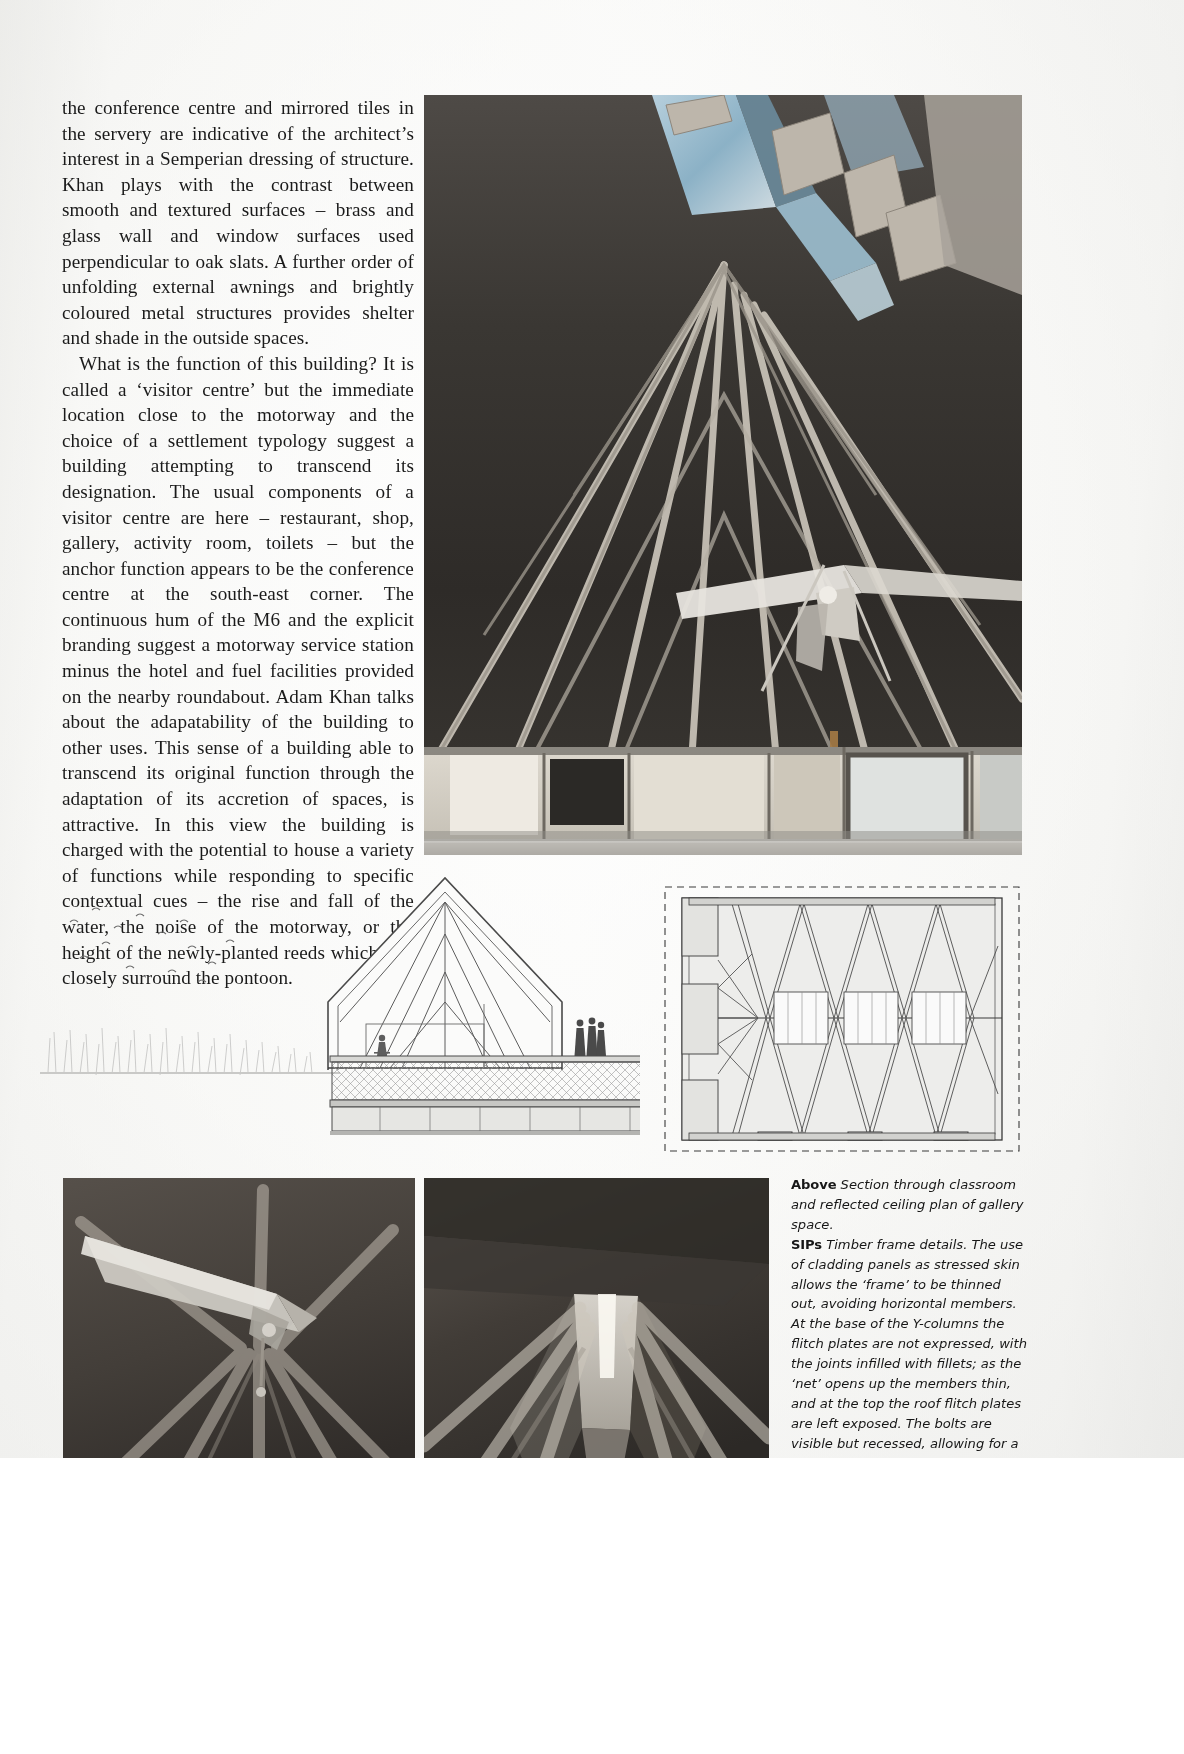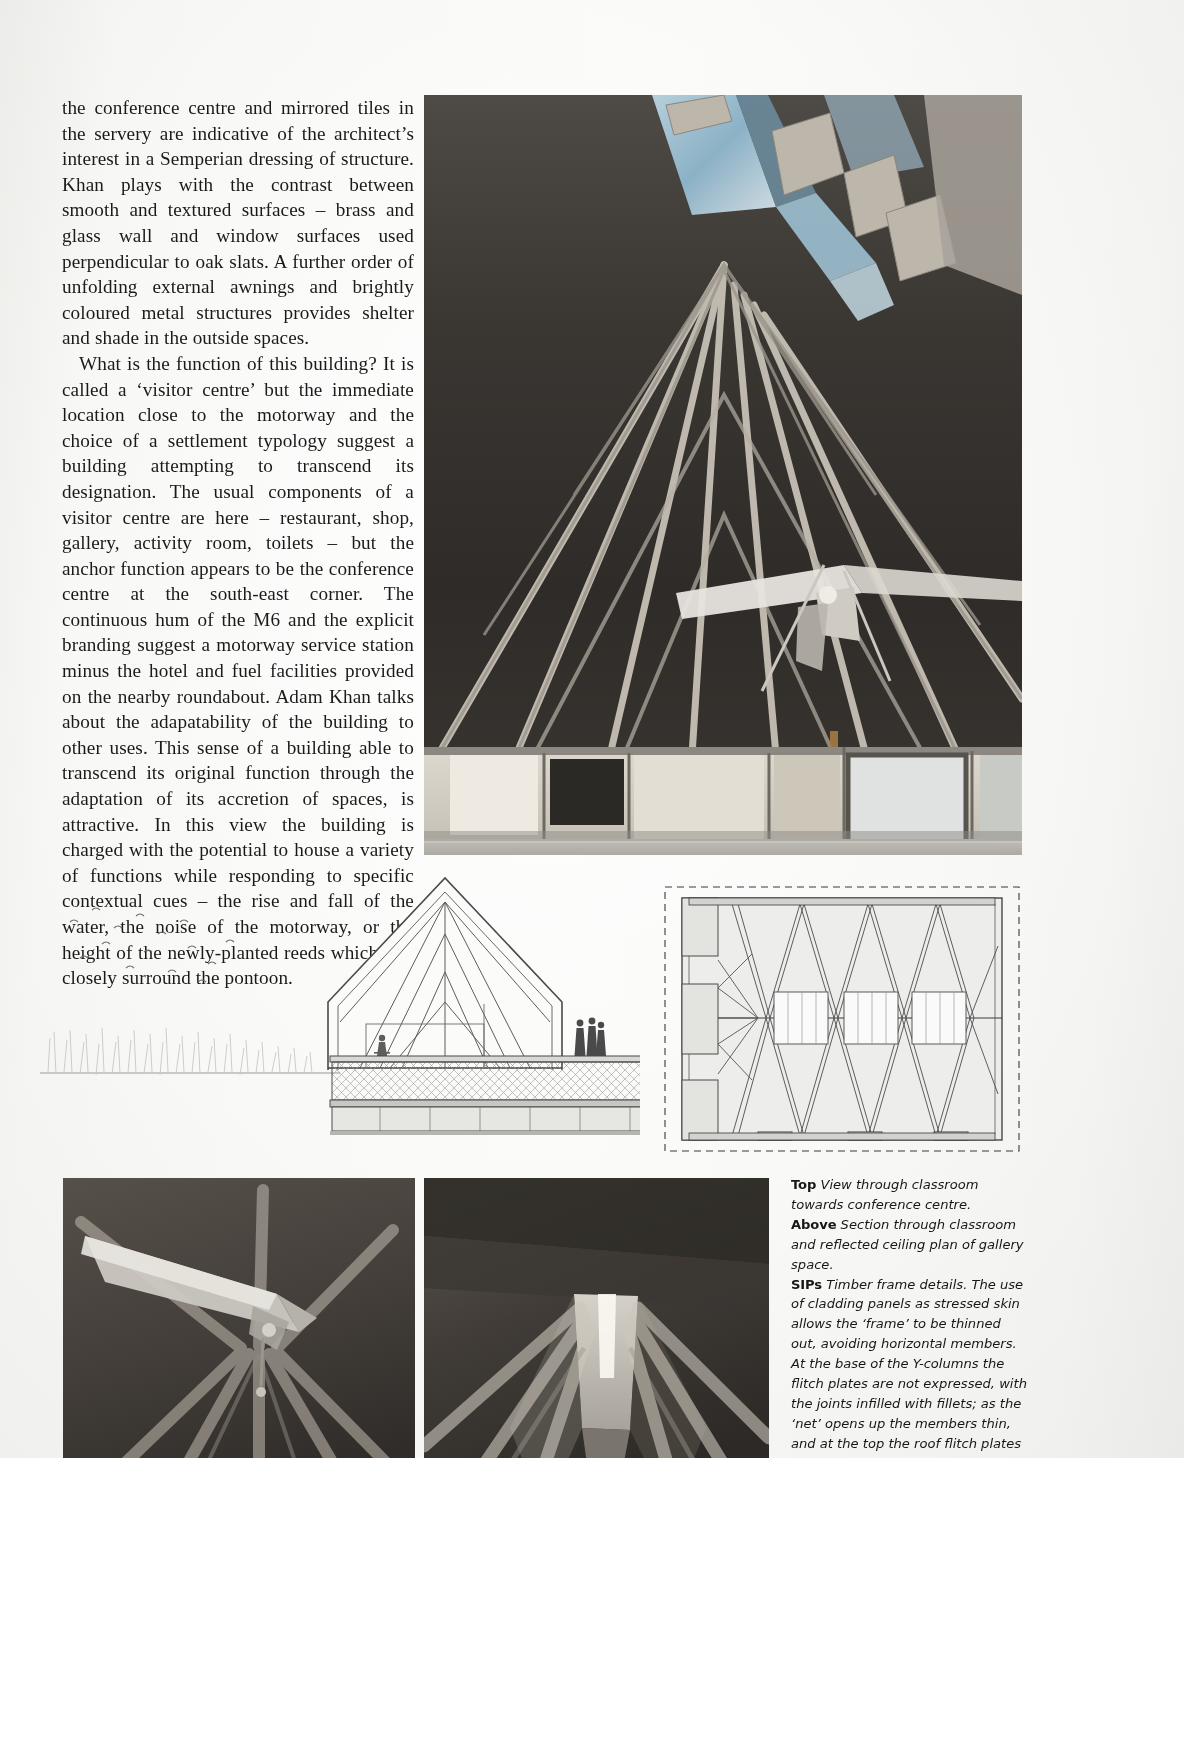--- a/index.html
+++ b/index.html
@@ -434,24 +434,20 @@
         <line x1="160" y1="170" x2="54" y2="337"></line>
         <line x1="206" y1="170" x2="300" y2="337"></line>
       </g>
 
       <polygon points="174,116 192,116 190,200 176,200" fill="#fbf8f2" opacity="0.9"></polygon>
     </svg>
   </div>
 
   <div class="caption-col">
     <p>
-      <span class="lead">Top</span>
-      <span class="cap-body">View through classroom towards conference centre.</span>
-    </p>
-    <p>
       <span class="lead">Above</span>
       <span class="cap-body">Section through classroom and reflected ceiling plan of gallery space.</span>
     </p>
     <p>
       <span class="lead">SIPs</span>
       <span class="cap-body">Timber frame details. The use of cladding panels as stressed skin allows the ‘frame’ to be thinned out, avoiding horizontal members. At the base of the Y-columns the flitch plates are not expressed, with the joints infilled with fillets; as the ‘net’ opens up the members thin, and at the top the roof flitch plates are left exposed. The bolts are visible but recessed, allowing for a continuity of surface. Eaves and ridge reinforcement is not expressed. The SIPs (comprising OSB outer surfaces and a polyurethane centre) form a highly insulating, lightweight roof.</span>
     </p>
   </div>
 
   <div class="folio">AT221 • 49</div>

